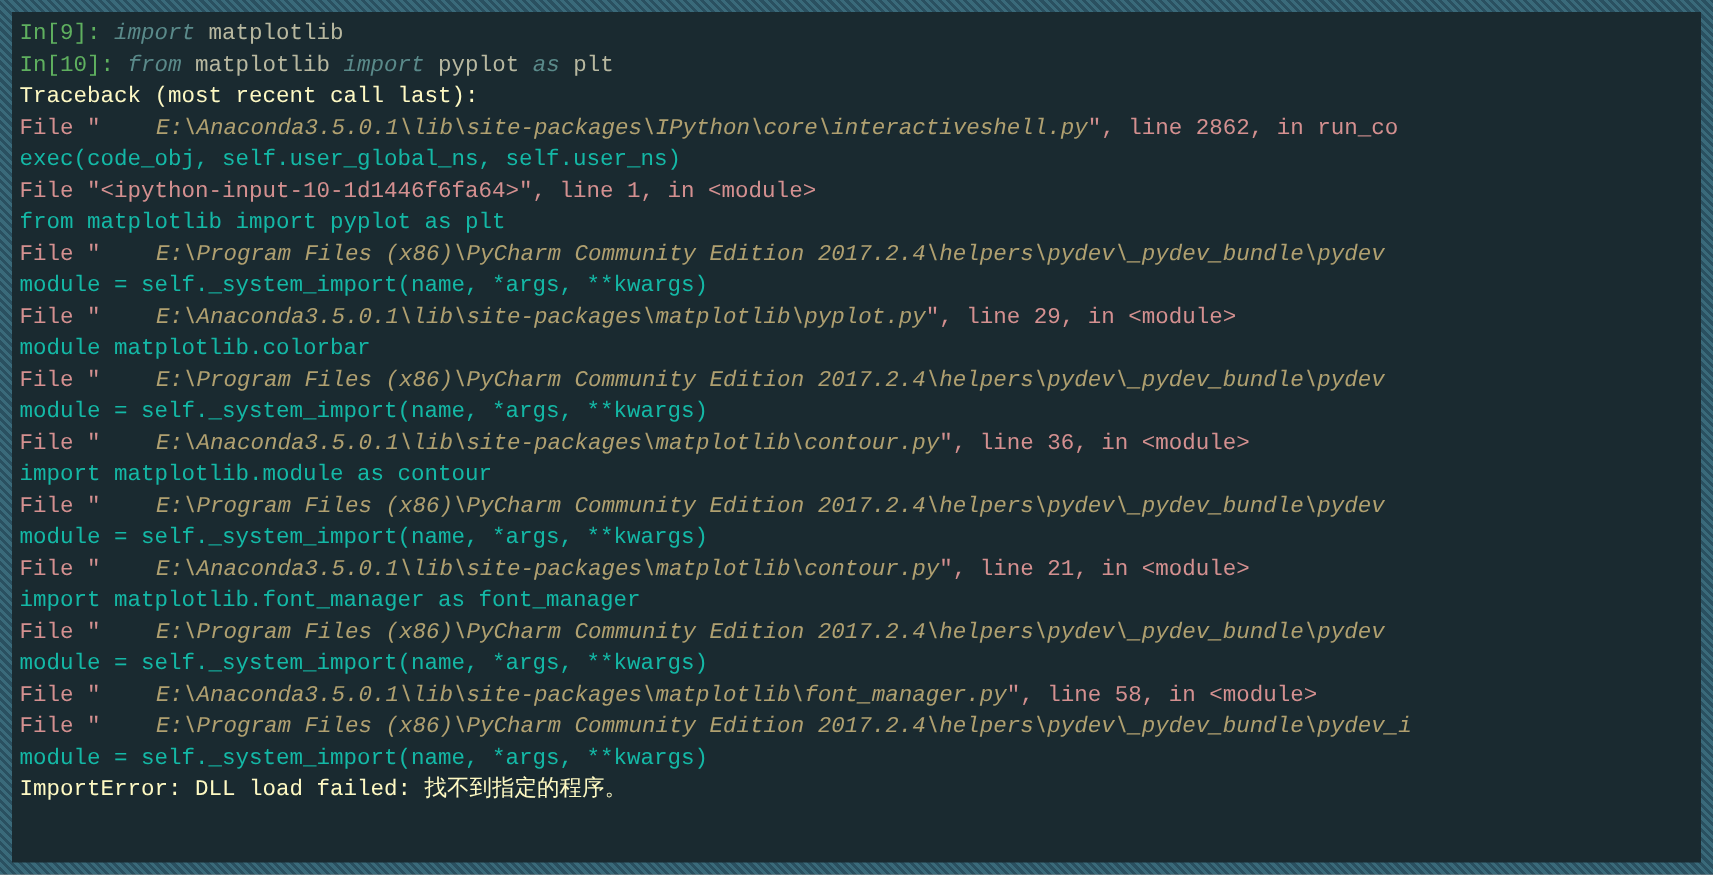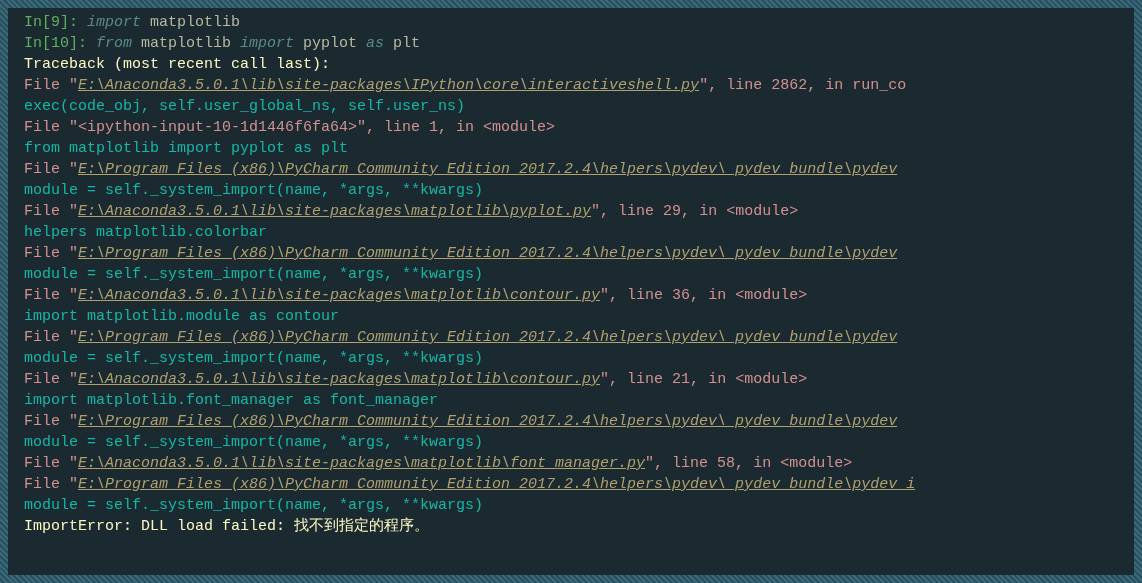--- a/index.html
+++ b/index.html
@@ -17,21 +17,21 @@
       );
       padding: 8px;
       width: 1142px;
       height: 583px;
       overflow: hidden;
     }
     .terminal {
       background: #1a2a30;
       width: 100%;
       height: 100%;
-      padding: 4px 16px;
+      padding: 4px 5px;
       font-family: 'Consolas', 'Monaco', 'Courier New', monospace;
       font-size: 15px;
       line-height: 1.4;
       overflow: hidden;
       white-space: nowrap;
     }
     .prompt-bracket {
       color: #5fb05f;
     }
     .keyword {
@@ -43,21 +43,21 @@
     }
     .traceback-text {
       color: #fef9c3;
     }
     .file-text {
       color: #d49090;
     }
     .file-path {
       color: #b0a070;
       font-style: italic;
-      text-decoration: underline;
+      margin-left: 37px;
     }
     .code-line {
       color: #14b8a6;
     }
     .line {
       display: block;
     }
   </style>
 </head>
 <body>
@@ -71,21 +71,21 @@
   </span>
   <span class="line traceback-text">Traceback (most recent call last):</span>
   <div id="frames-container">
       <span class="line"><span class="file-text">  File "</span><span class="file-path">E:\Anaconda3.5.0.1\lib\site-packages\IPython\core\interactiveshell.py</span><span class="file-text">", line 2862, in run_co</span></span>
       <span class="line code-line">    exec(code_obj, self.user_global_ns, self.user_ns)</span>
       <span class="line"><span class="file-text">  File "&lt;ipython-input-10-1d1446f6fa64&gt;", line 1, in &lt;module&gt;</span></span>
       <span class="line code-line">    from matplotlib import pyplot as plt</span>
       <span class="line"><span class="file-text">  File "</span><span class="file-path">E:\Program Files (x86)\PyCharm Community Edition 2017.2.4\helpers\pydev\_pydev_bundle\pydev</span><span class="file-text"></span></span>
       <span class="line code-line">    module = self._system_import(name, *args, **kwargs)</span>
       <span class="line"><span class="file-text">  File "</span><span class="file-path">E:\Anaconda3.5.0.1\lib\site-packages\matplotlib\pyplot.py</span><span class="file-text">", line 29, in &lt;module&gt;</span></span>
-      <span class="line code-line">    helpers matplotlib.colorbar</span>
+      <span class="line code-line">    module matplotlib.colorbar</span>
       <span class="line"><span class="file-text">  File "</span><span class="file-path">E:\Program Files (x86)\PyCharm Community Edition 2017.2.4\helpers\pydev\_pydev_bundle\pydev</span><span class="file-text"></span></span>
       <span class="line code-line">    module = self._system_import(name, *args, **kwargs)</span>
       <span class="line"><span class="file-text">  File "</span><span class="file-path">E:\Anaconda3.5.0.1\lib\site-packages\matplotlib\contour.py</span><span class="file-text">", line 36, in &lt;module&gt;</span></span>
       <span class="line code-line">    import matplotlib.module as contour</span>
       <span class="line"><span class="file-text">  File "</span><span class="file-path">E:\Program Files (x86)\PyCharm Community Edition 2017.2.4\helpers\pydev\_pydev_bundle\pydev</span><span class="file-text"></span></span>
       <span class="line code-line">    module = self._system_import(name, *args, **kwargs)</span>
       <span class="line"><span class="file-text">  File "</span><span class="file-path">E:\Anaconda3.5.0.1\lib\site-packages\matplotlib\contour.py</span><span class="file-text">", line 21, in &lt;module&gt;</span></span>
       <span class="line code-line">    import matplotlib.font_manager as font_manager</span>
       <span class="line"><span class="file-text">  File "</span><span class="file-path">E:\Program Files (x86)\PyCharm Community Edition 2017.2.4\helpers\pydev\_pydev_bundle\pydev</span><span class="file-text"></span></span>
       <span class="line code-line">    module = self._system_import(name, *args, **kwargs)</span>

